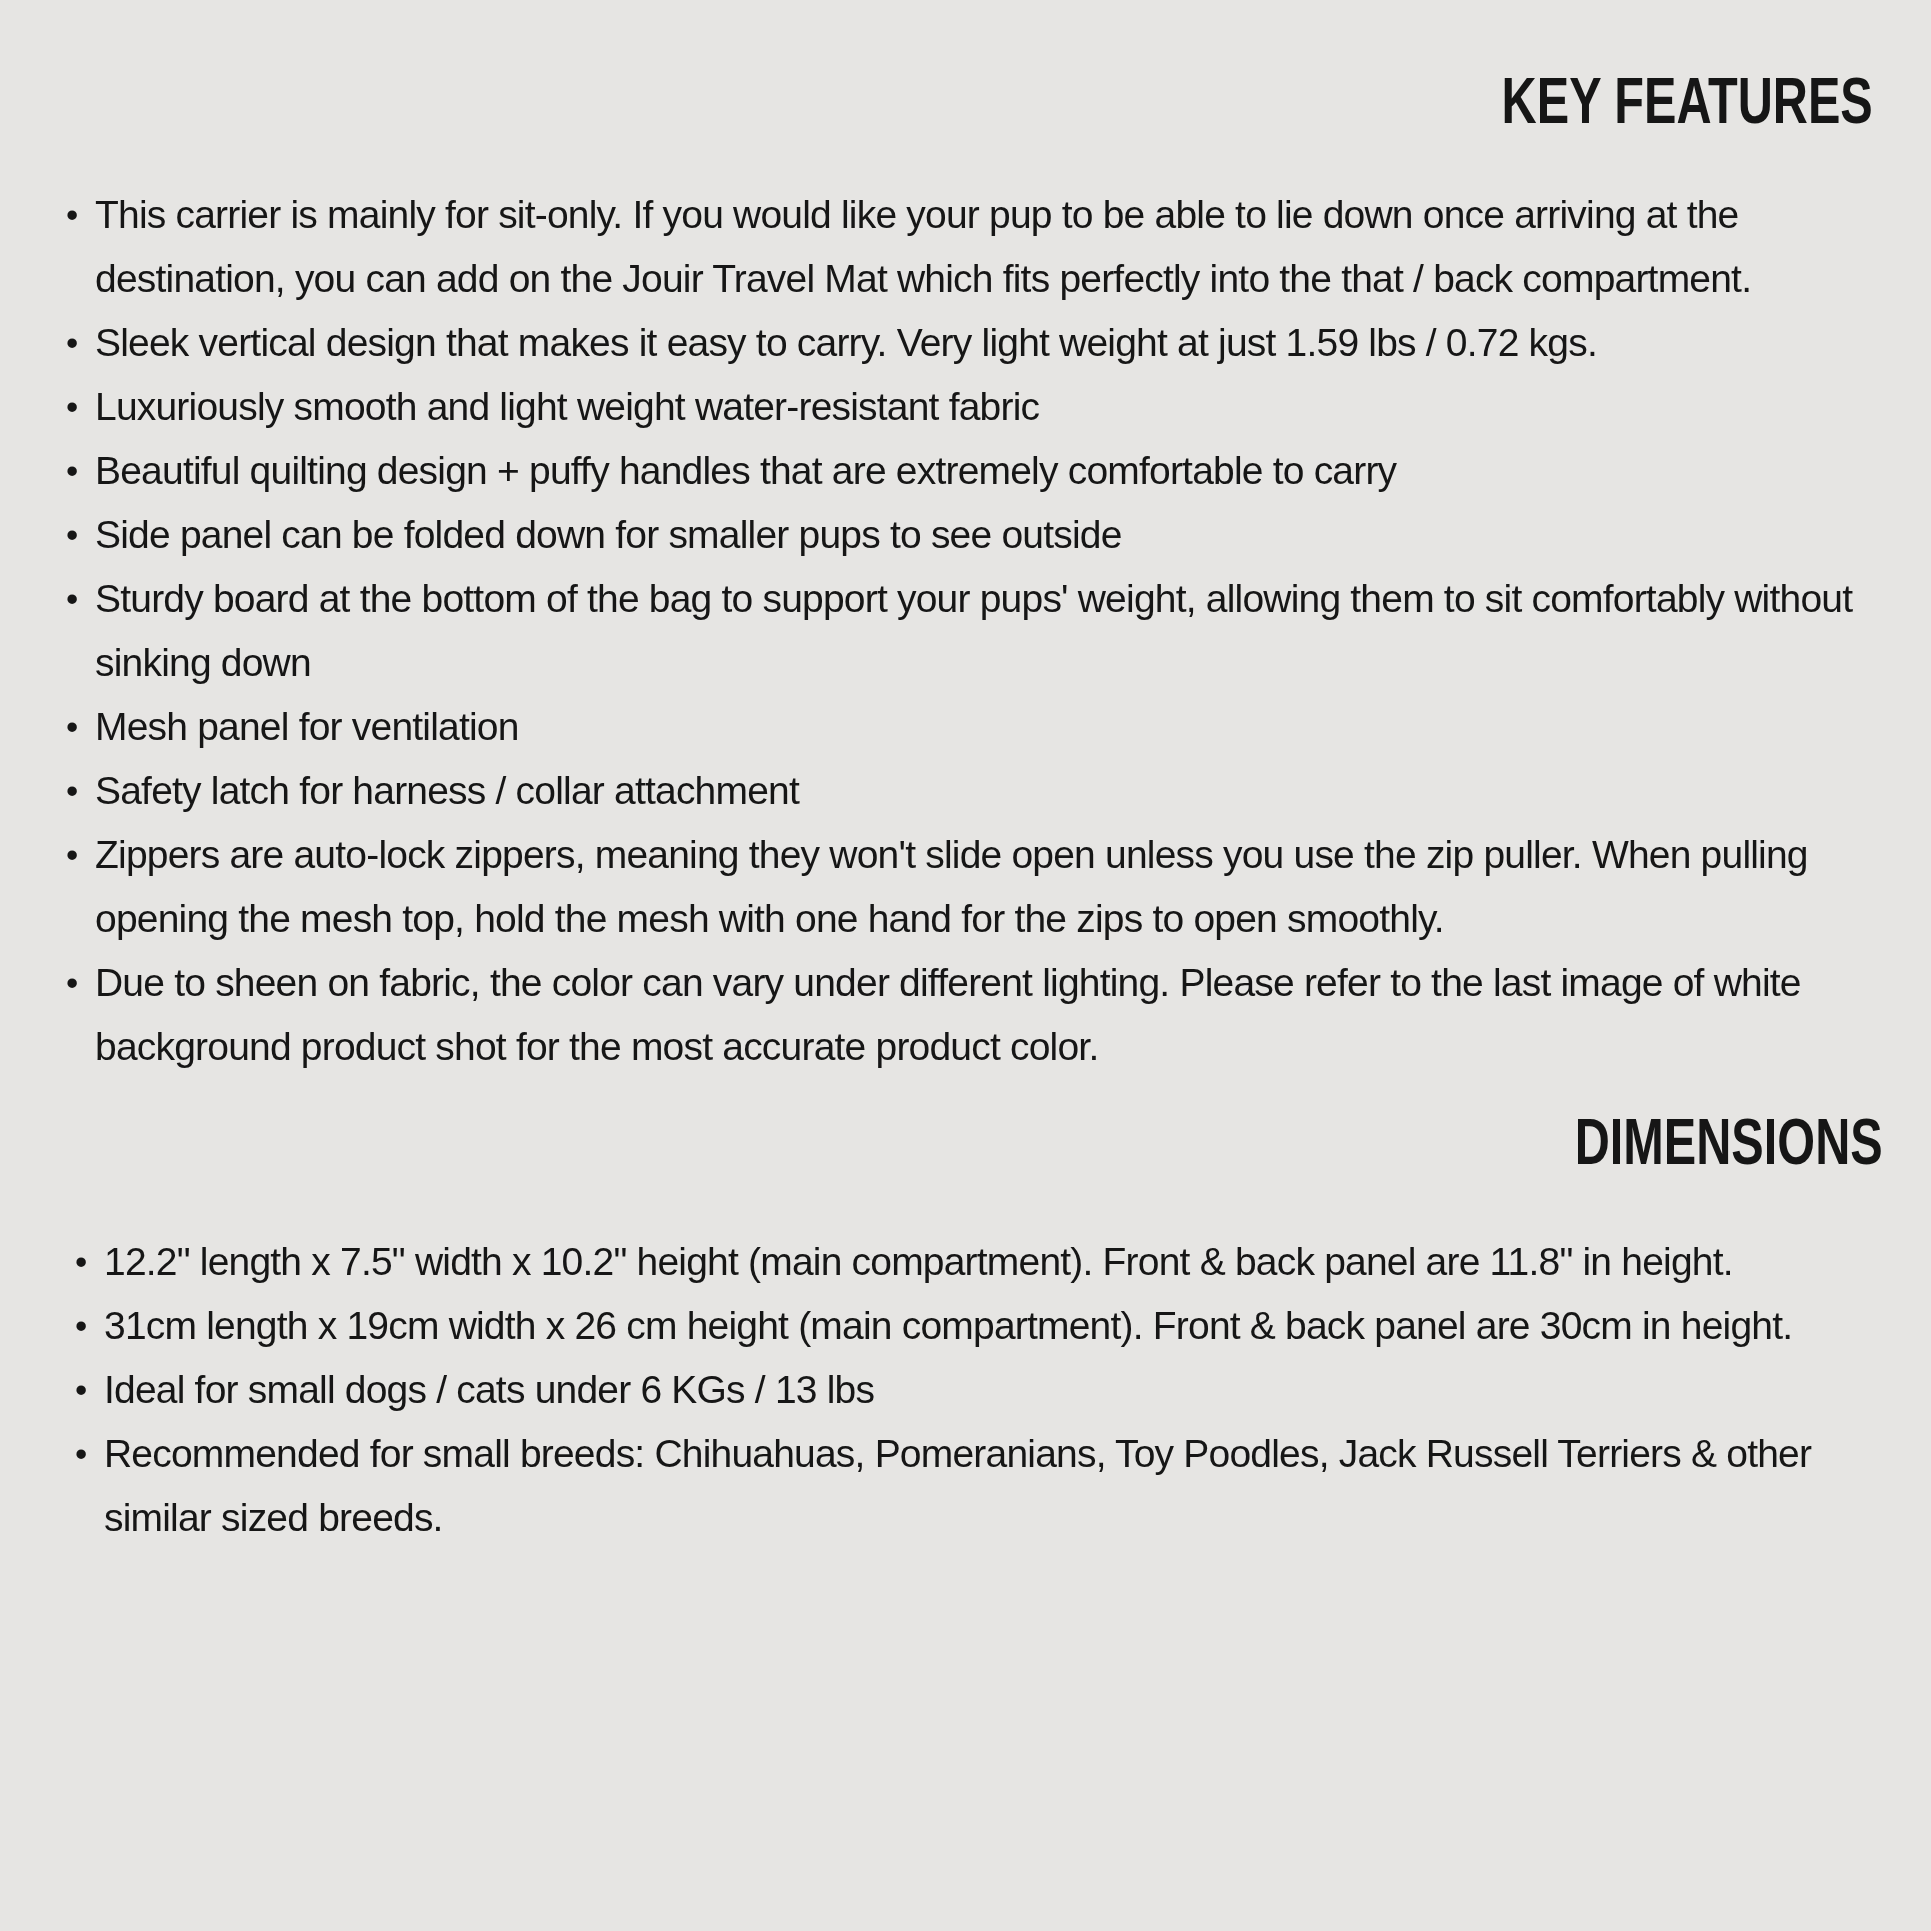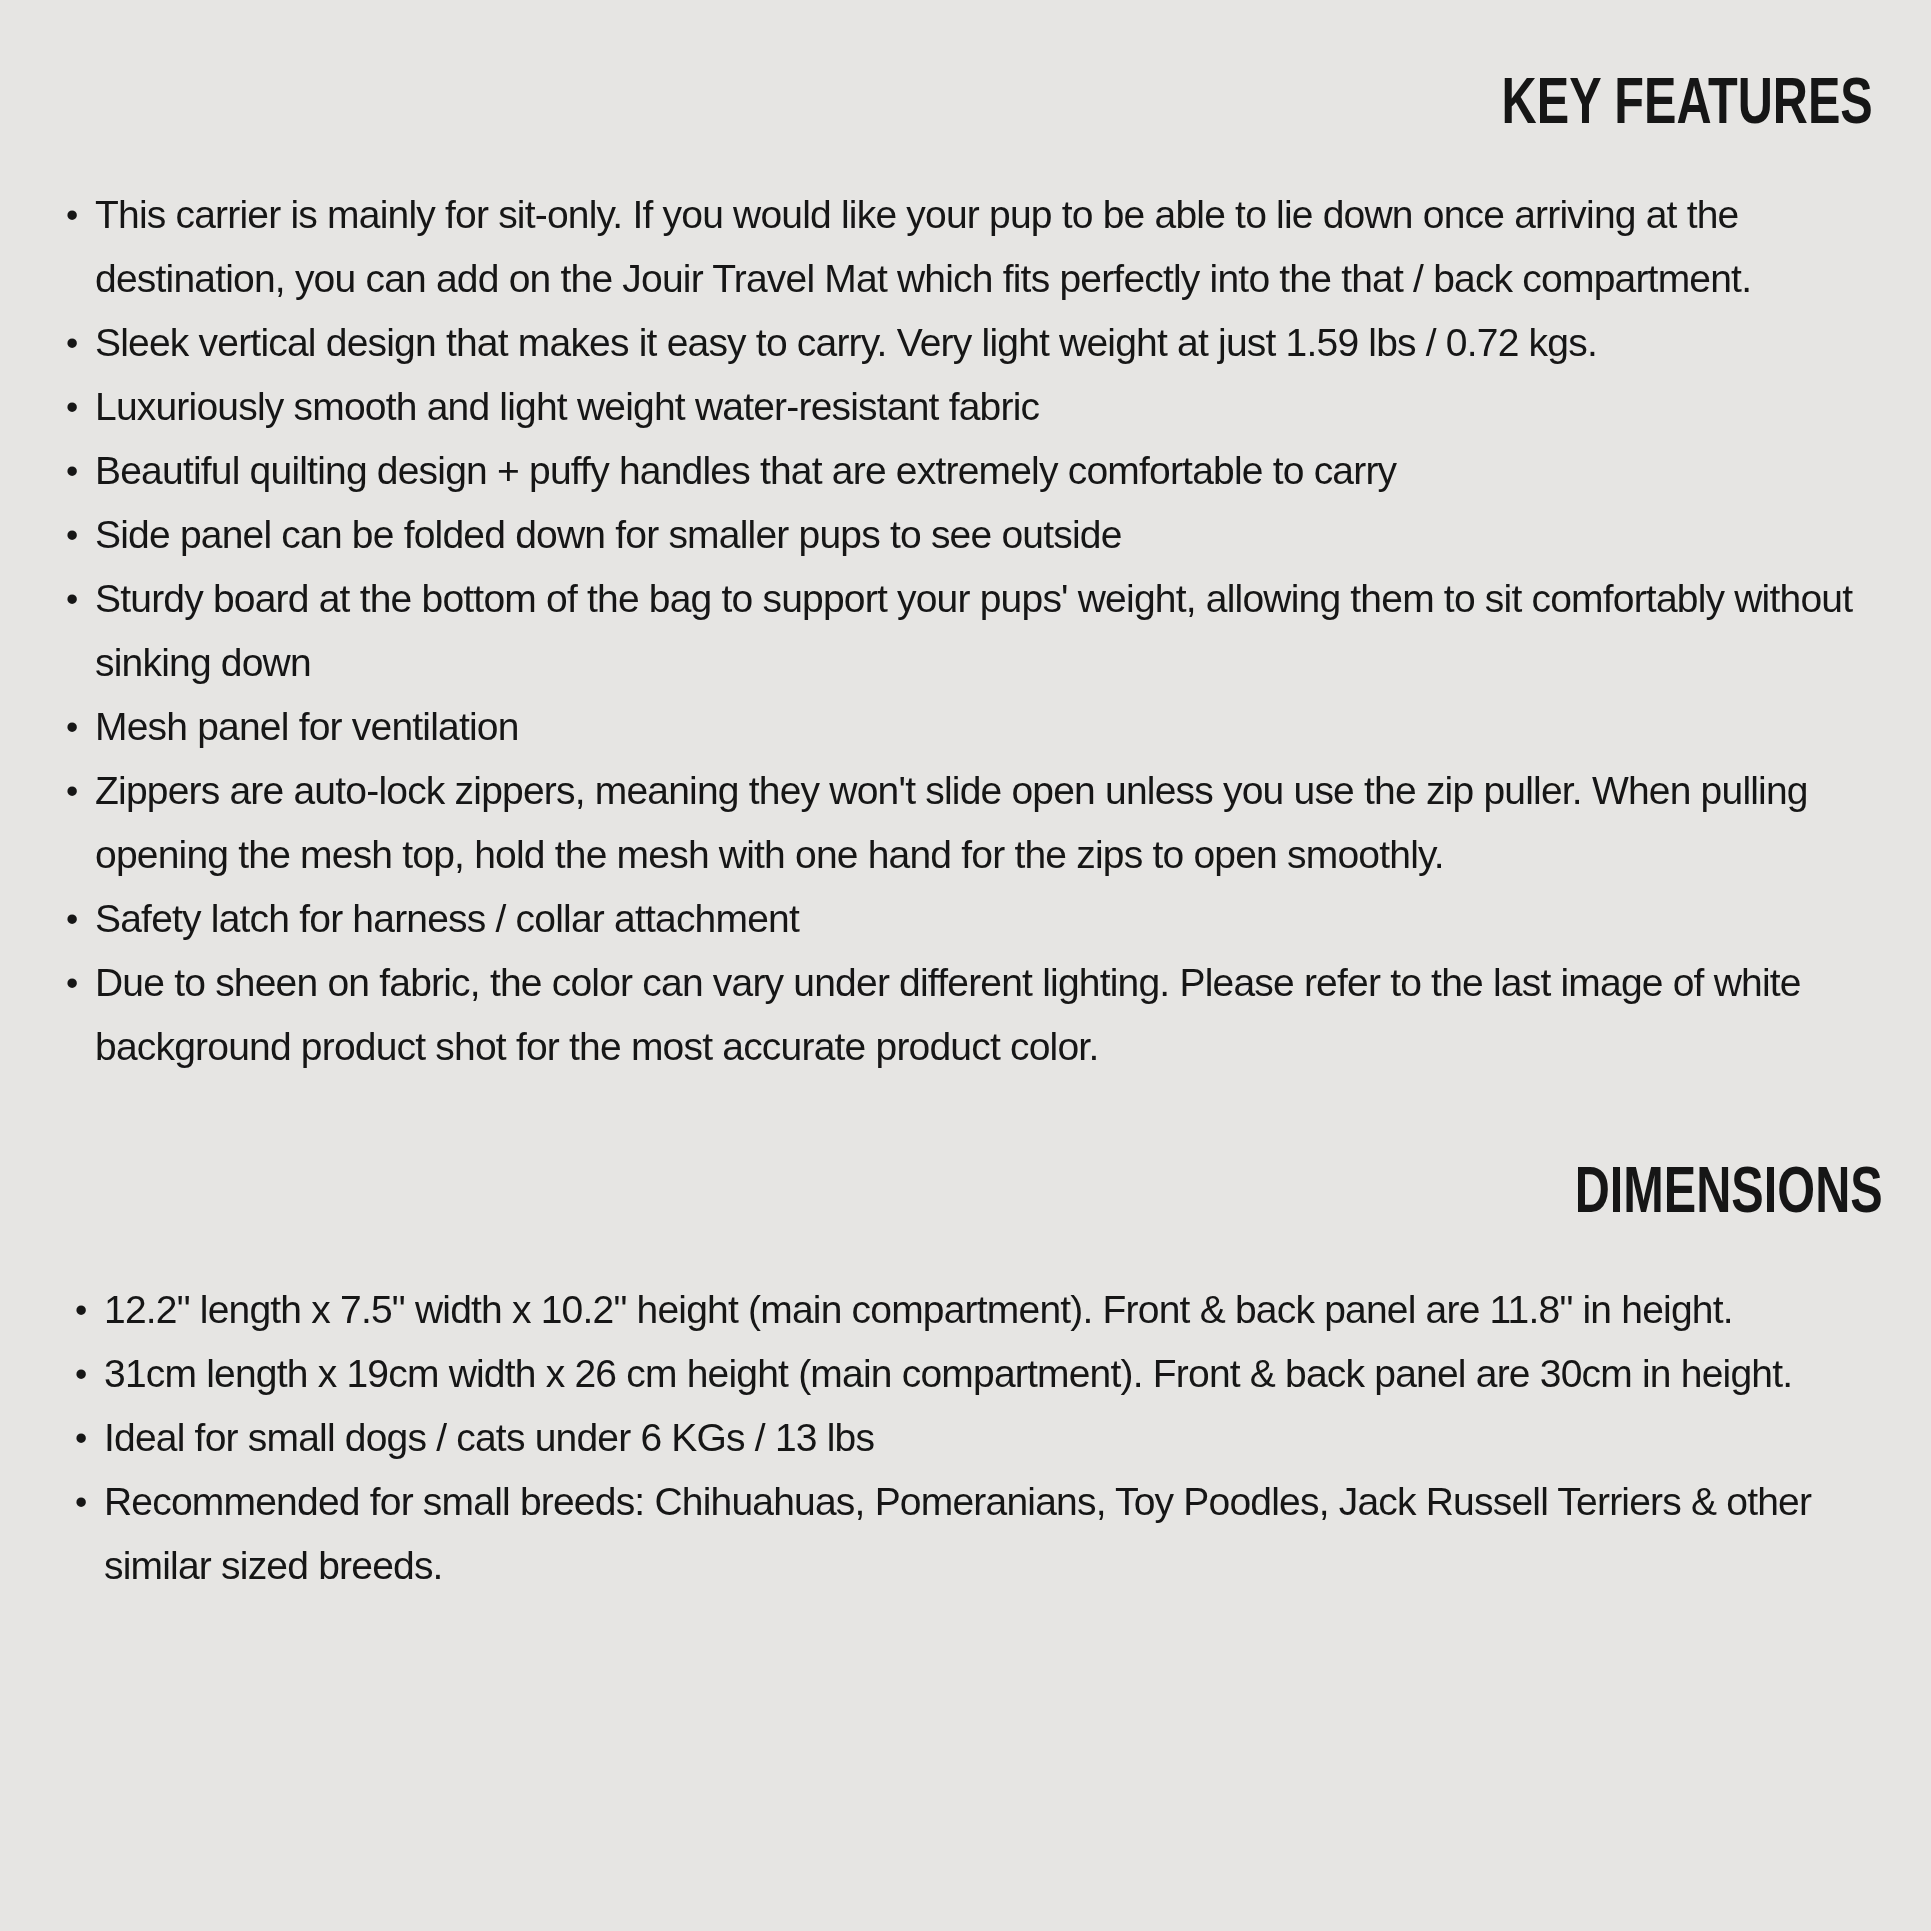--- a/index.html
+++ b/index.html
@@ -52,21 +52,21 @@
     content: "\2022";
     position: absolute;
     left: -29px;
     top: 0;
     font-size: 35px;
   }
   #features-list {
     margin-top: 56px;
   }
   #dimensions-title {
-    margin-top: 85px;
+    margin-top: 37px;
   }
   #dimensions-list {
     margin-top: 62px;
     padding-left: 104px;
   }
 </style>
 </head>
 <body style="background: rgb(230, 229, 227); color: rgb(22, 22, 22);">
 
 <div class="sheet">
@@ -76,22 +76,22 @@
   </h2>
 
   <ul class="bullet-list" id="features-list">
     <li>This carrier is mainly for sit-only. If you would like your pup to be able to lie down once arriving at the destination, you can add on the Jouir Travel Mat which fits perfectly into the that / back compartment.</li>
     <li>Sleek vertical design that makes it easy to carry. Very light weight at just 1.59 lbs / 0.72 kgs.</li>
     <li>Luxuriously smooth and light weight water-resistant fabric</li>
     <li>Beautiful quilting design + puffy handles that are extremely comfortable to carry</li>
     <li>Side panel can be folded down for smaller pups to see outside</li>
     <li>Sturdy board at the bottom of the bag to support your pups' weight, allowing them to sit comfortably without sinking down</li>
     <li>Mesh panel for ventilation</li>
+    <li>Safety latch for harness / collar attachment</li>
     <li>Zippers are auto-lock zippers, meaning they won't slide open unless you use the zip puller. When pulling opening the mesh top, hold the mesh with one hand for the zips to open smoothly.</li>
-    <li>Safety latch for harness / collar attachment</li>
     <li>Due to sheen on fabric, the color can vary under different lighting. Please refer to the last image of white background product shot for the most accurate product color.</li>
   </ul>
 
   <h2 class="section-title" id="dimensions-title">
     <span class="condense">DIMENSIONS</span>
   </h2>
 
   <ul class="bullet-list" id="dimensions-list">
     <li>12.2" length x 7.5" width x 10.2" height (main compartment). Front &amp; back panel are 11.8" in height.</li>
     <li>31cm length x 19cm width x 26 cm height (main compartment). Front &amp; back panel are 30cm in height.</li>

